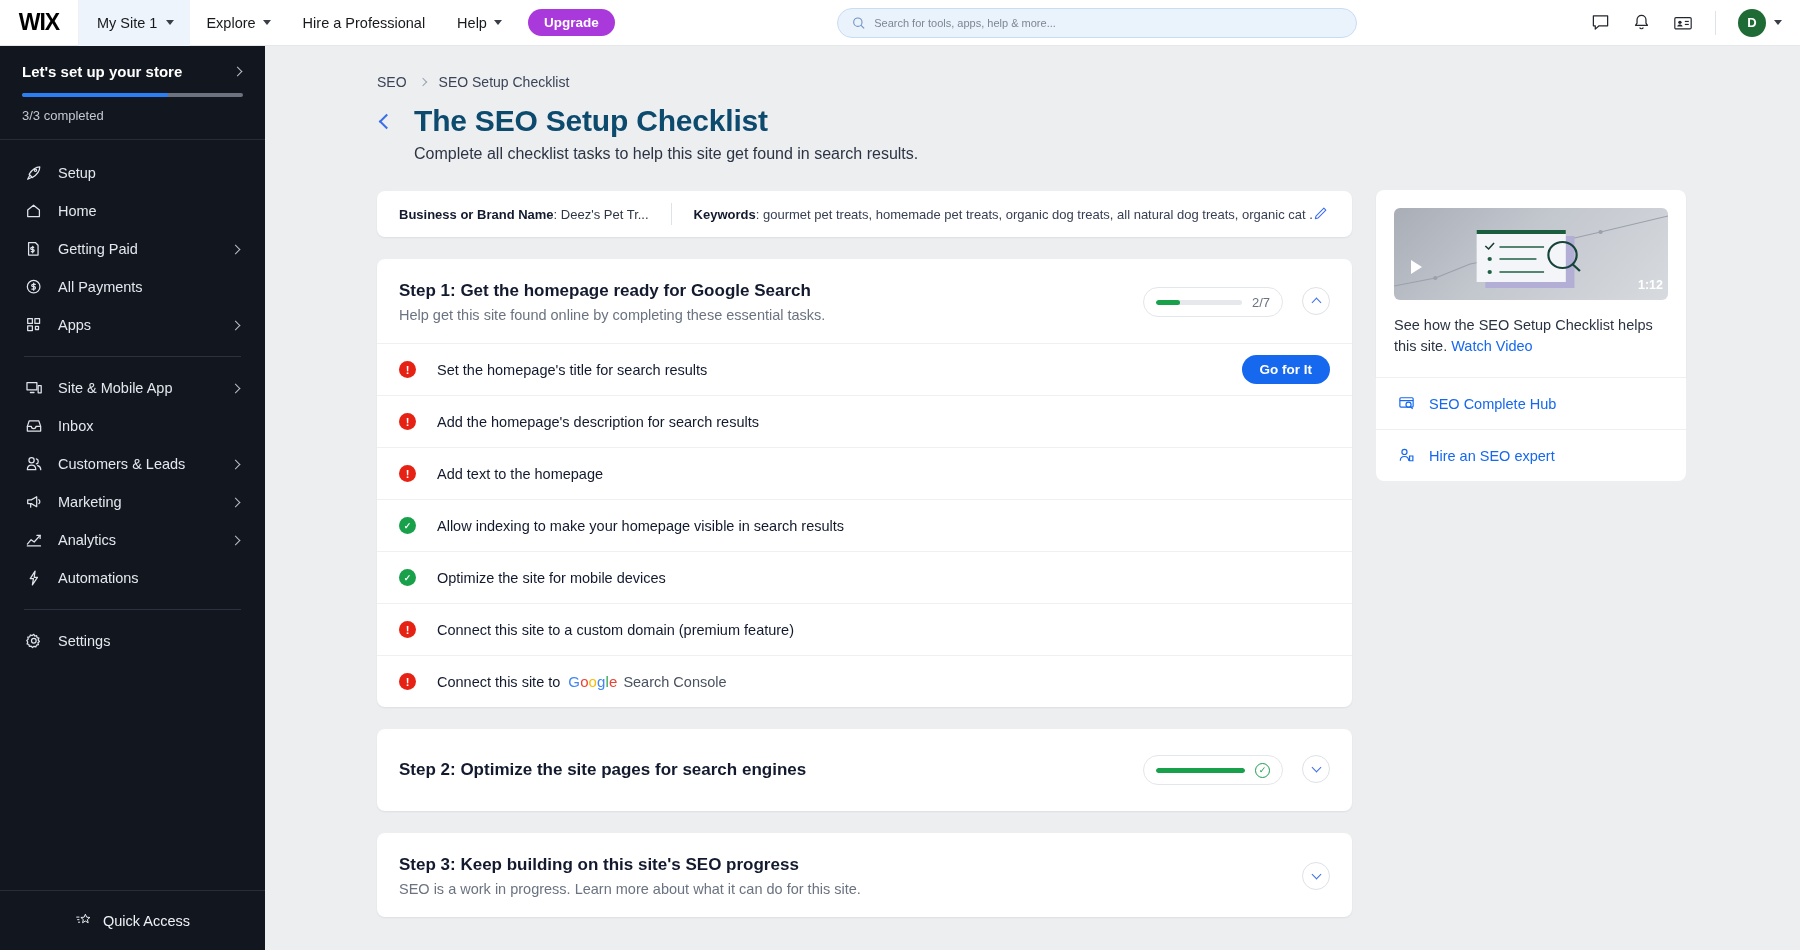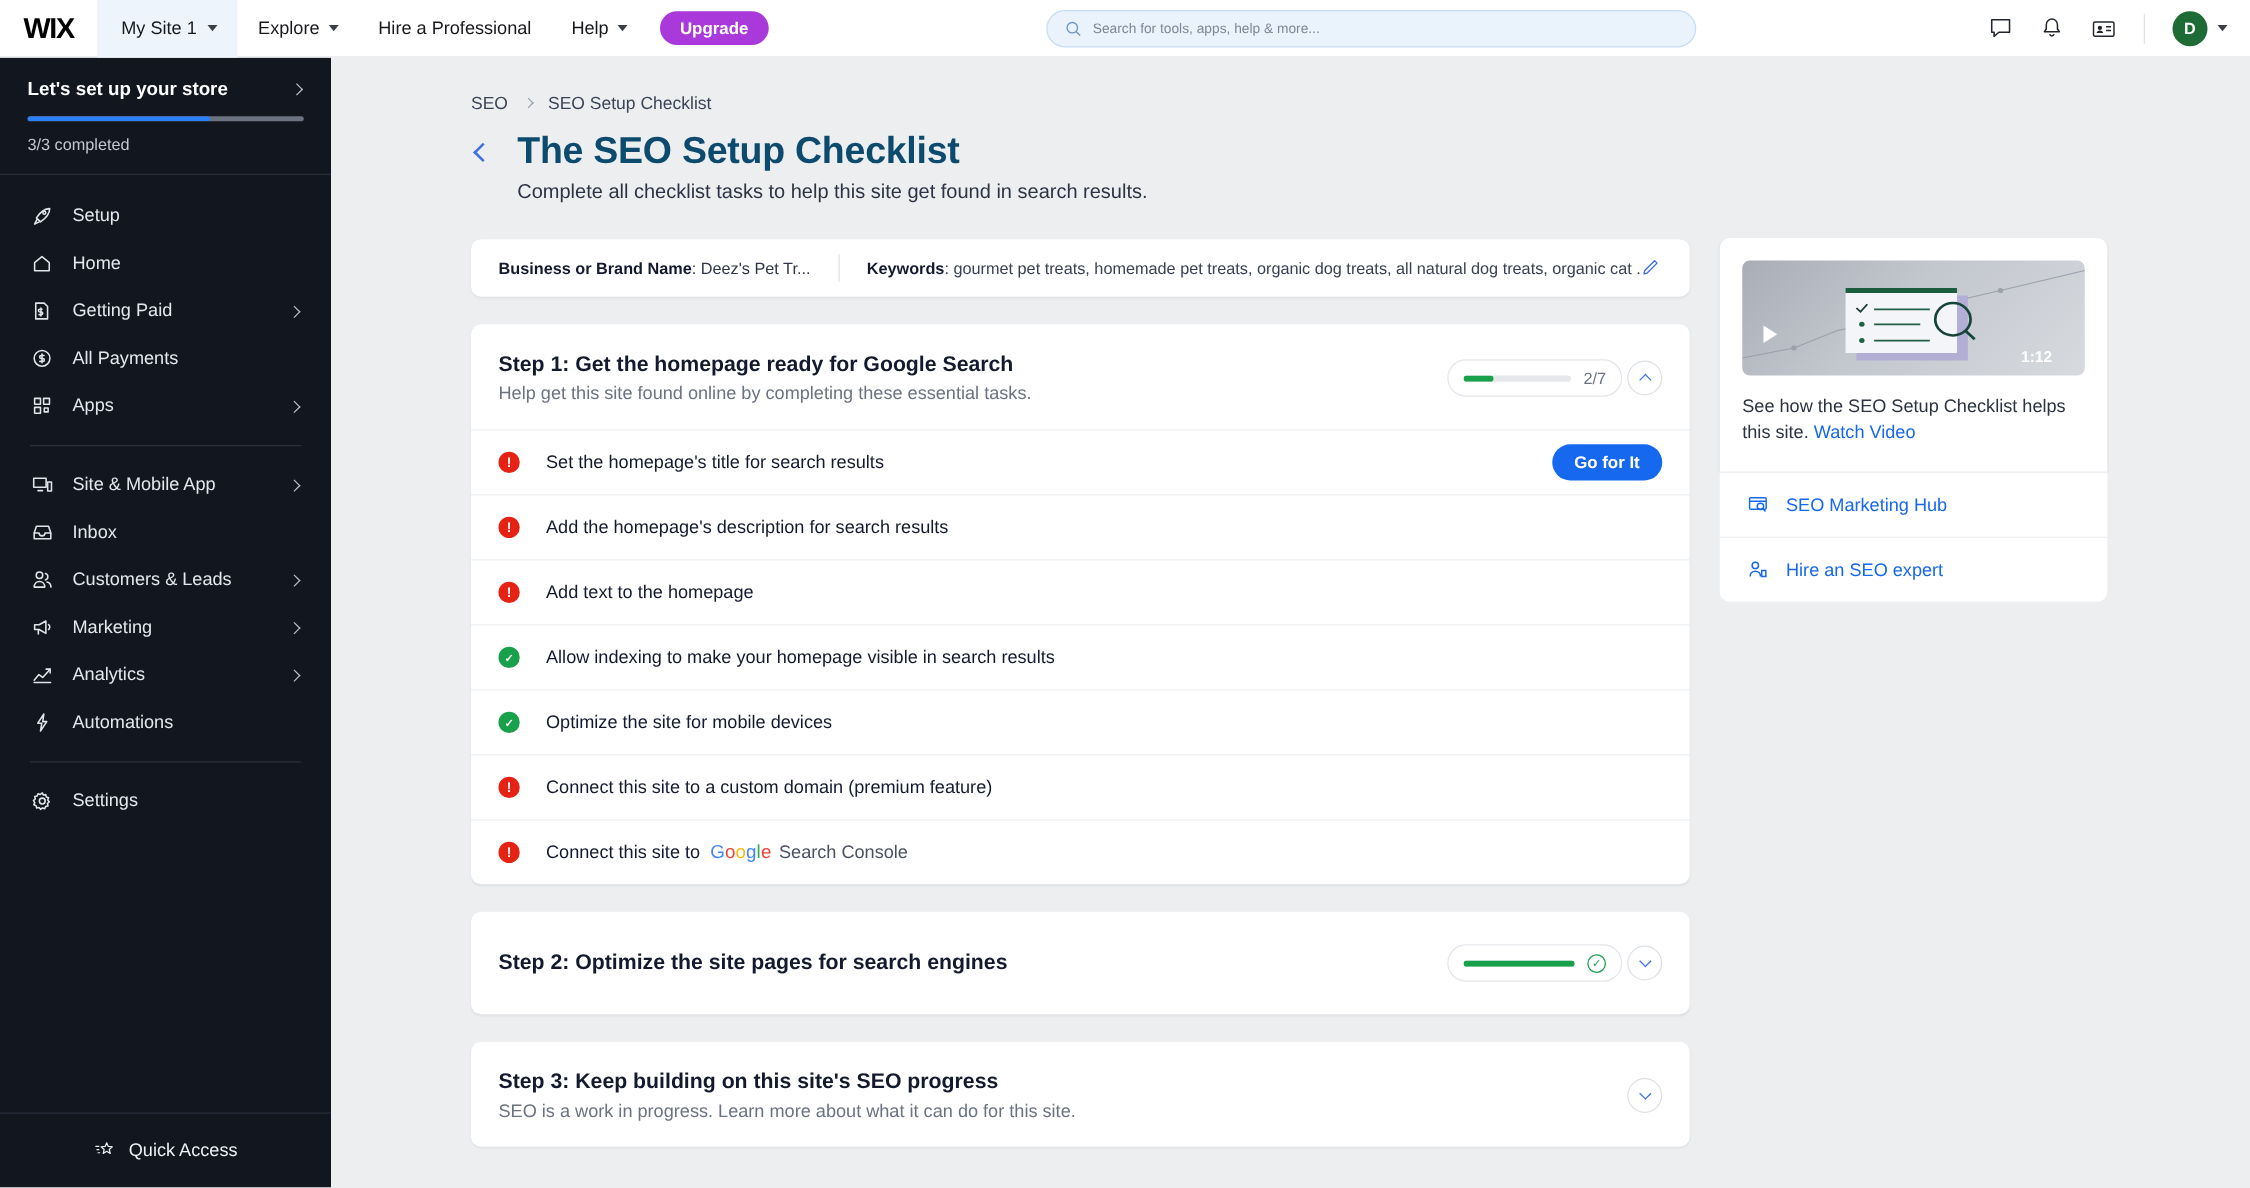--- a/index.html
+++ b/index.html
@@ -157,21 +157,21 @@
   .pencil { margin-left: auto; color: #3b6ee8; font-size: 15px; cursor: pointer; }
 
   .step-card { margin-top: 22px; }
   .step-head {
     display: flex; align-items: center;
     padding: 22px 22px 20px 22px;
   }
   .step-head.compact { padding: 26px 22px; }
   .step-title { font-size: 17px; font-weight: 700; color: #131a2e; }
   .step-desc { margin-top: 6px; font-size: 14.5px; color: #6b7380; }
-  .step-meta { margin-left: auto; display: flex; align-items: center; gap: 4px; }
+  .step-meta { margin-left: auto; display: flex; align-items: flex-start; gap: 19px; }
   .pill {
     height: 30px; min-width: 140px;
     border: 1px solid #e3e6ea; border-radius: 16px;
     display: flex; align-items: center; gap: 10px;
     padding: 0 12px;
   }
   .pill-track {
     flex: 1; height: 5px; border-radius: 3px;
     background: #e6e8eb; overflow: hidden;
   }
@@ -221,21 +221,21 @@
 
   
   .rail { width: 310px; margin-top: 116px; }
   .video-card { padding: 18px 18px 20px 18px; border-radius: 8px 8px 0 0; }
   .thumb {
     height: 92px; border-radius: 6px; position: relative; overflow: hidden;
     background: linear-gradient(135deg, #a9adb6 0%, #c3c7ce 45%, #d7dade 100%);
   }
   .thumb svg { position: absolute; inset: 0; width: 100%; height: 100%; }
   .thumb-time {
-    position: absolute; right: 26px; bottom: 8px;
+    position: absolute; right: 5px; bottom: 8px;
     color: #fff; font-size: 12.5px; font-weight: 700;
   }
   .play-tri {
     position: absolute; left: 17px; top: 56%;
     width: 0; height: 0;
     border-left: 11px solid #fff;
     border-top: 7px solid transparent;
     border-bottom: 7px solid transparent;
   }
   .video-cap { margin-top: 15px; font-size: 14.5px; color: #2b3342; line-height: 1.45; }
@@ -609,21 +609,21 @@
           </div>
         </div>
 
         <div class="rail-link">
           <svg viewBox="0 0 20 20">
             <rect x="2.2" y="3.2" width="15.6" height="11" rx="1.2"></rect>
             <line x1="2.2" y1="6.6" x2="17.8" y2="6.6"></line>
             <circle cx="12.4" cy="11.4" r="3"></circle>
             <line x1="14.6" y1="13.6" x2="17.2" y2="16.2"></line>
           </svg>
-          <span>SEO Marketing Hub</span>
+          <span>SEO Complete Hub</span>
         </div>
         <div class="rail-link">
           <svg viewBox="0 0 20 20">
             <circle cx="7.6" cy="5.8" r="3"></circle>
             <path d="M2.7 16.2c0-3 2.2-5 4.9-5s4.9 2 4.9 5"></path>
             <path d="M13.6 10.6h3.9v5.6h-3.9z"></path>
           </svg>
           <span>Hire an SEO expert</span>
         </div>
       </div>

